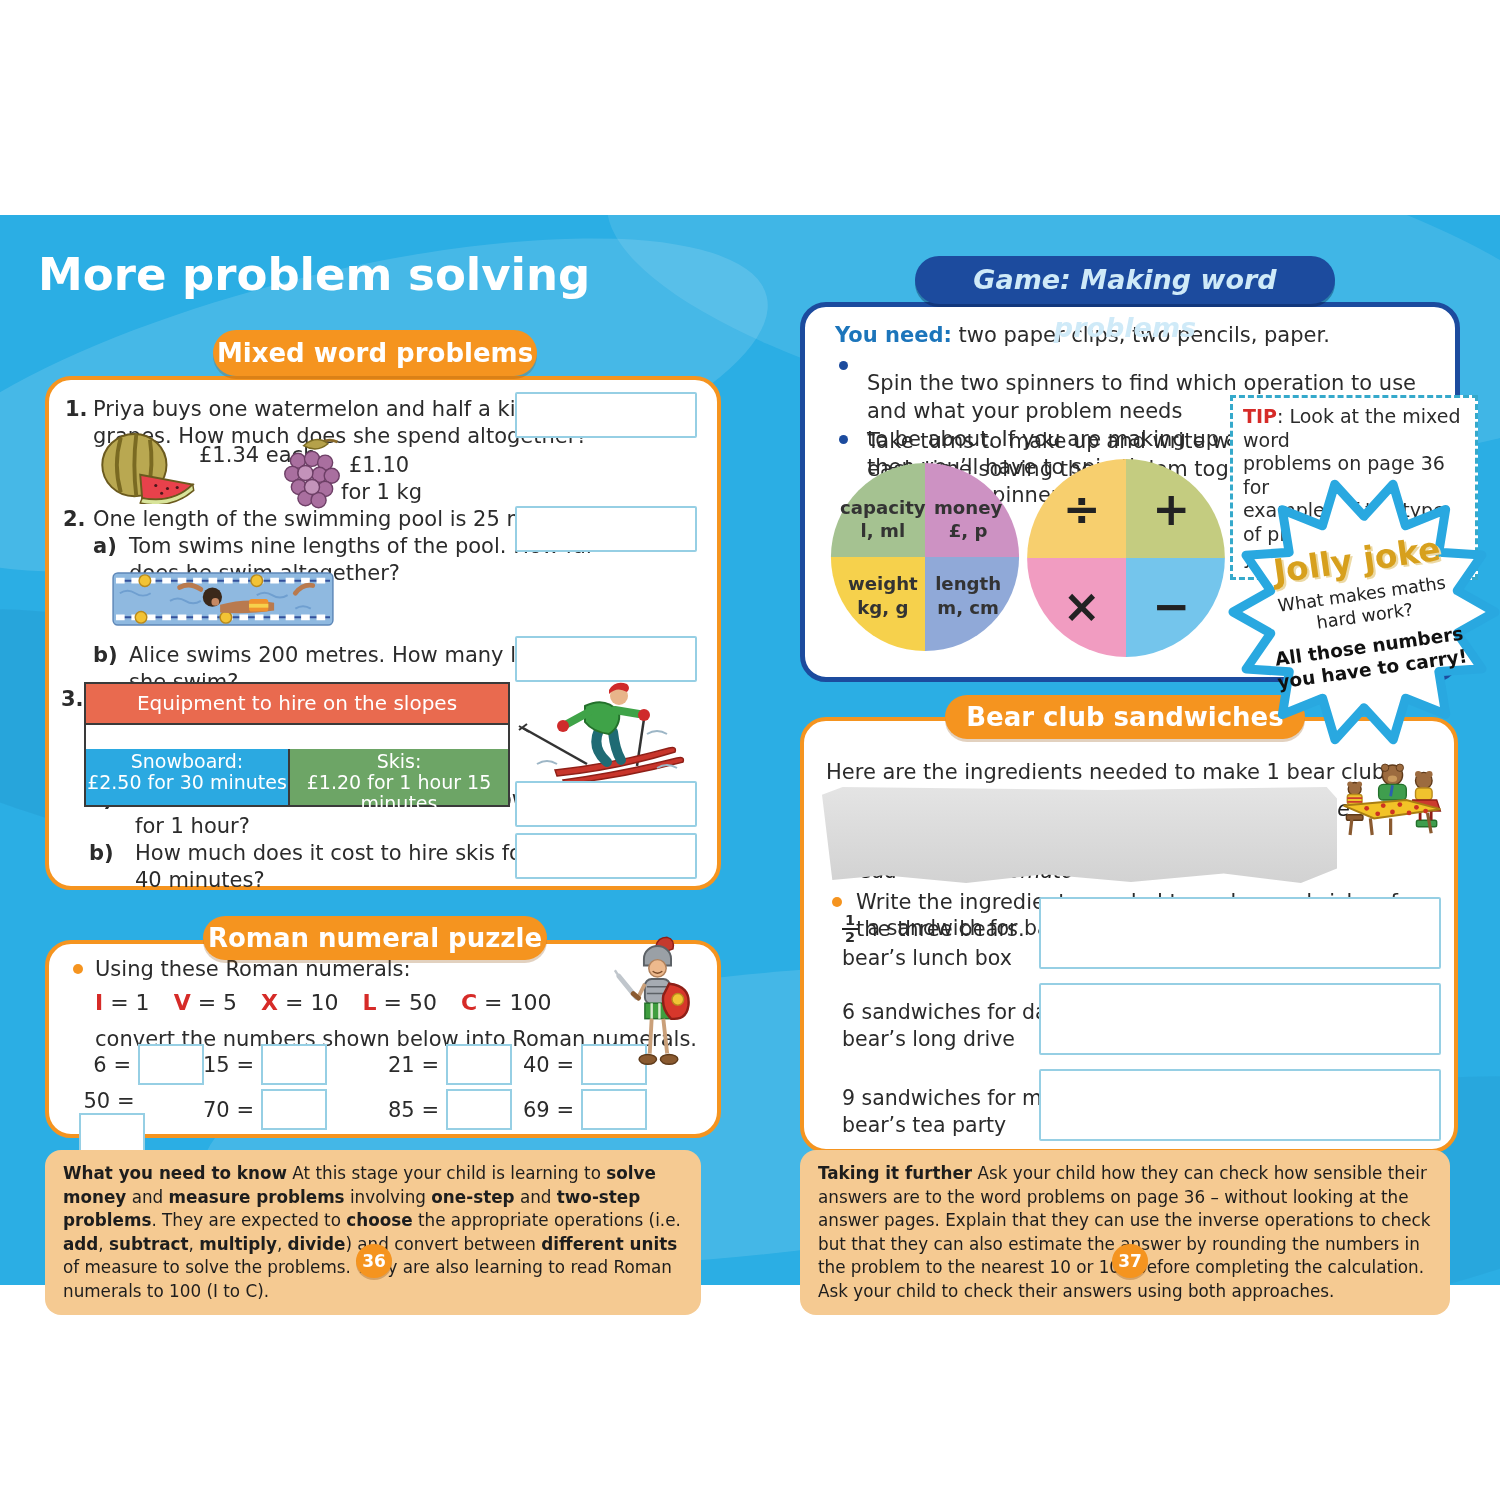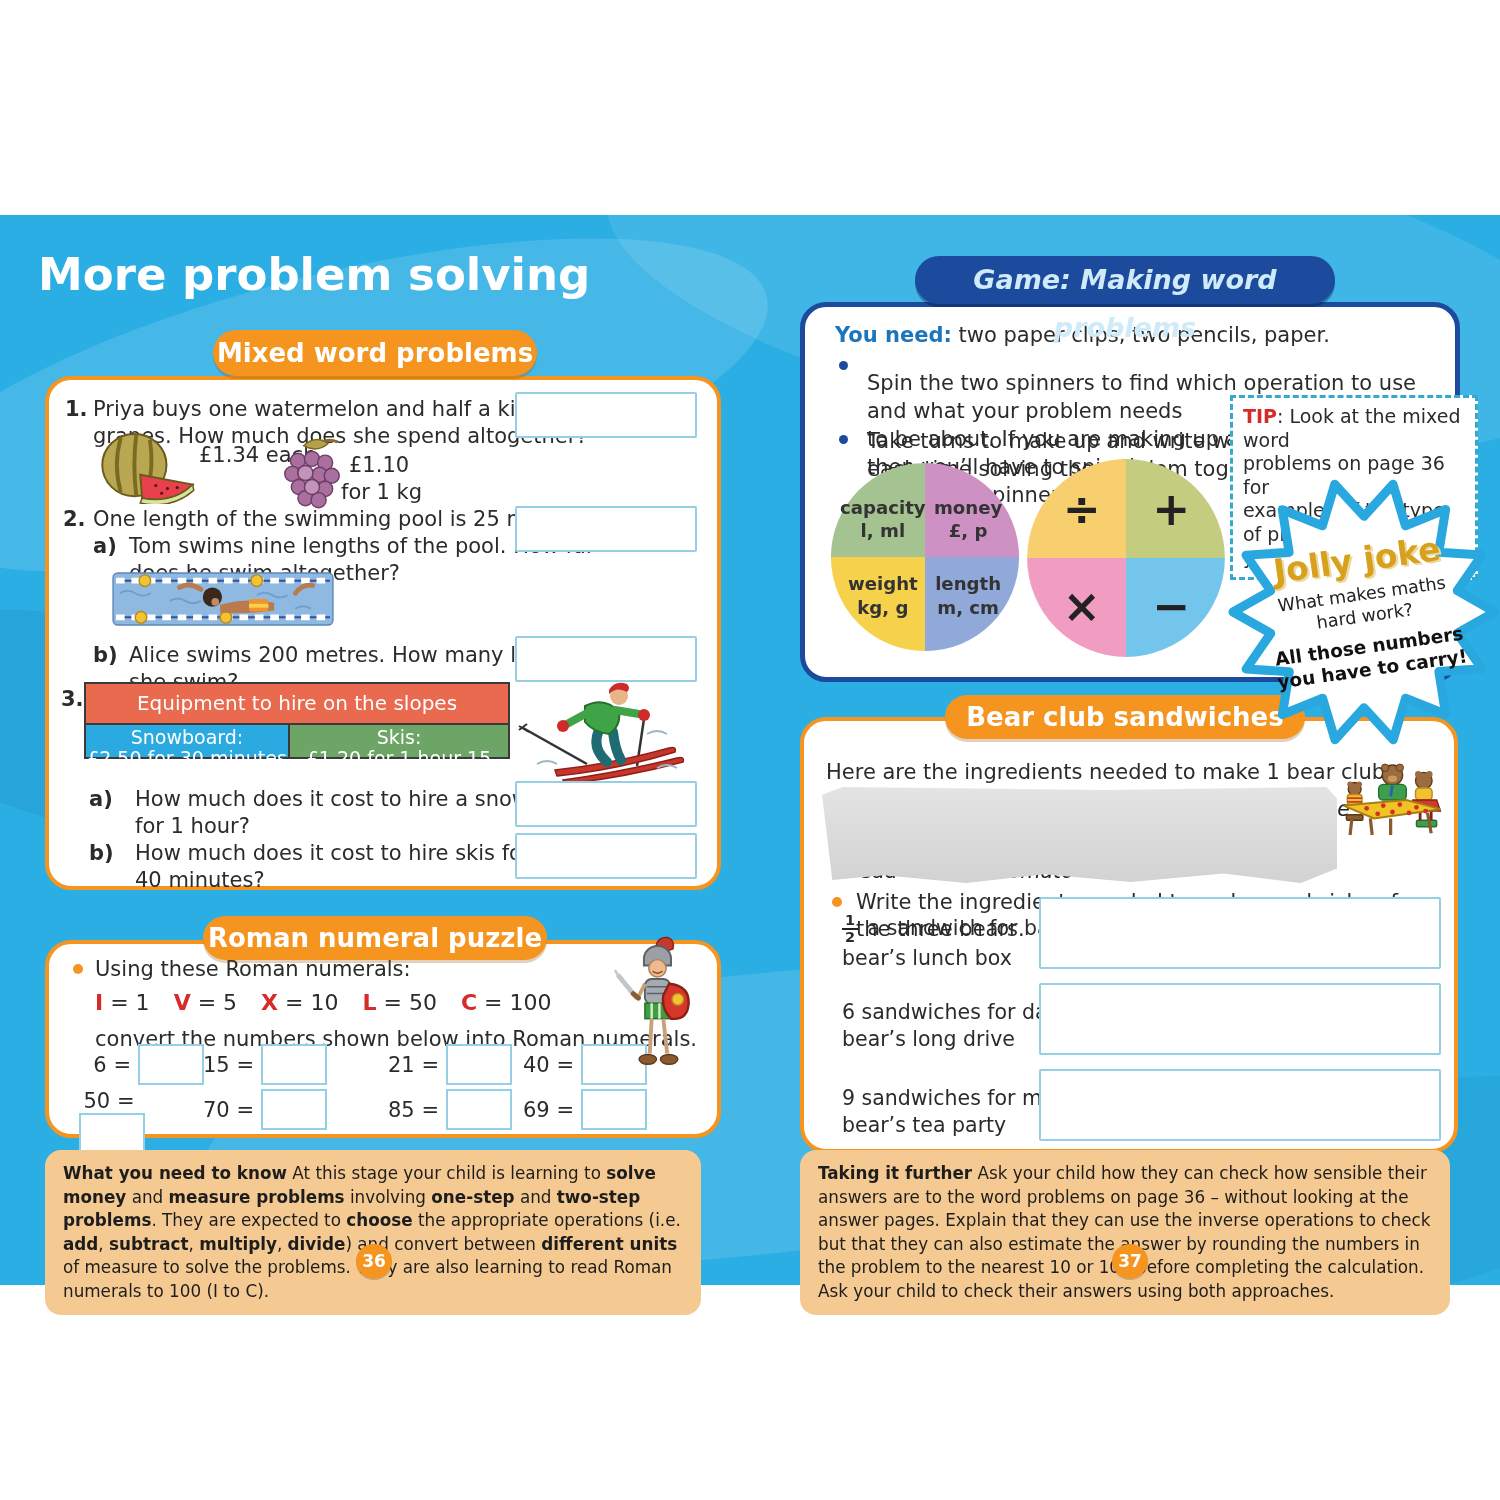--- a/index.html
+++ b/index.html
@@ -30,21 +30,21 @@
   .dot-navy{background:var(--navy);width:9px;height:9px;}
   .note{position:absolute;background:var(--tan);border-radius:16px;padding:12px 18px;
         font-size:16.8px;line-height:1.4;color:#1d1d1d;z-index:4;}
   .note .b{font-weight:bold;}
   .badge{position:absolute;width:36px;height:34px;background:var(--orange);border-radius:50%;
          color:#fff;font-weight:bold;font-size:17px;line-height:34px;text-align:center;z-index:7;
          box-shadow:0 2px 0 rgba(140,70,0,.3);}
   
   .etable{position:absolute;border:2px solid #3a3a3a;z-index:2;}
   .etable .ehead{background:var(--table-red);color:#fff;font-size:20px;line-height:39px;height:39px;text-align:center;border-bottom:2px solid #3a3a3a;}
-  .etable .erow{display:flex;height:32px;}
+  .etable .erow{display:flex;height:56px;margin-top:24px;}
   .etable .ecell{color:#fff;font-size:19px;line-height:21px;text-align:center;padding-top:2px;box-sizing:border-box;}
   .ecell.c1{width:202px;background:var(--table-blue);}
   .ecell.c2{width:220px;background:var(--table-green);border-left:2px solid #3a3a3a;}
   
   .legend{position:absolute;display:flex;gap:24px;font-size:22px;}
   .legend .rl{color:var(--red);font-weight:bold;}
   .rcell{position:absolute;display:flex;align-items:center;}
   .rcell .rlab{width:52px;text-align:right;font-size:21px;margin-right:7px;}
   .rbox{width:62px;height:37px;background:#fff;border:2px solid var(--answer-border);}
   

